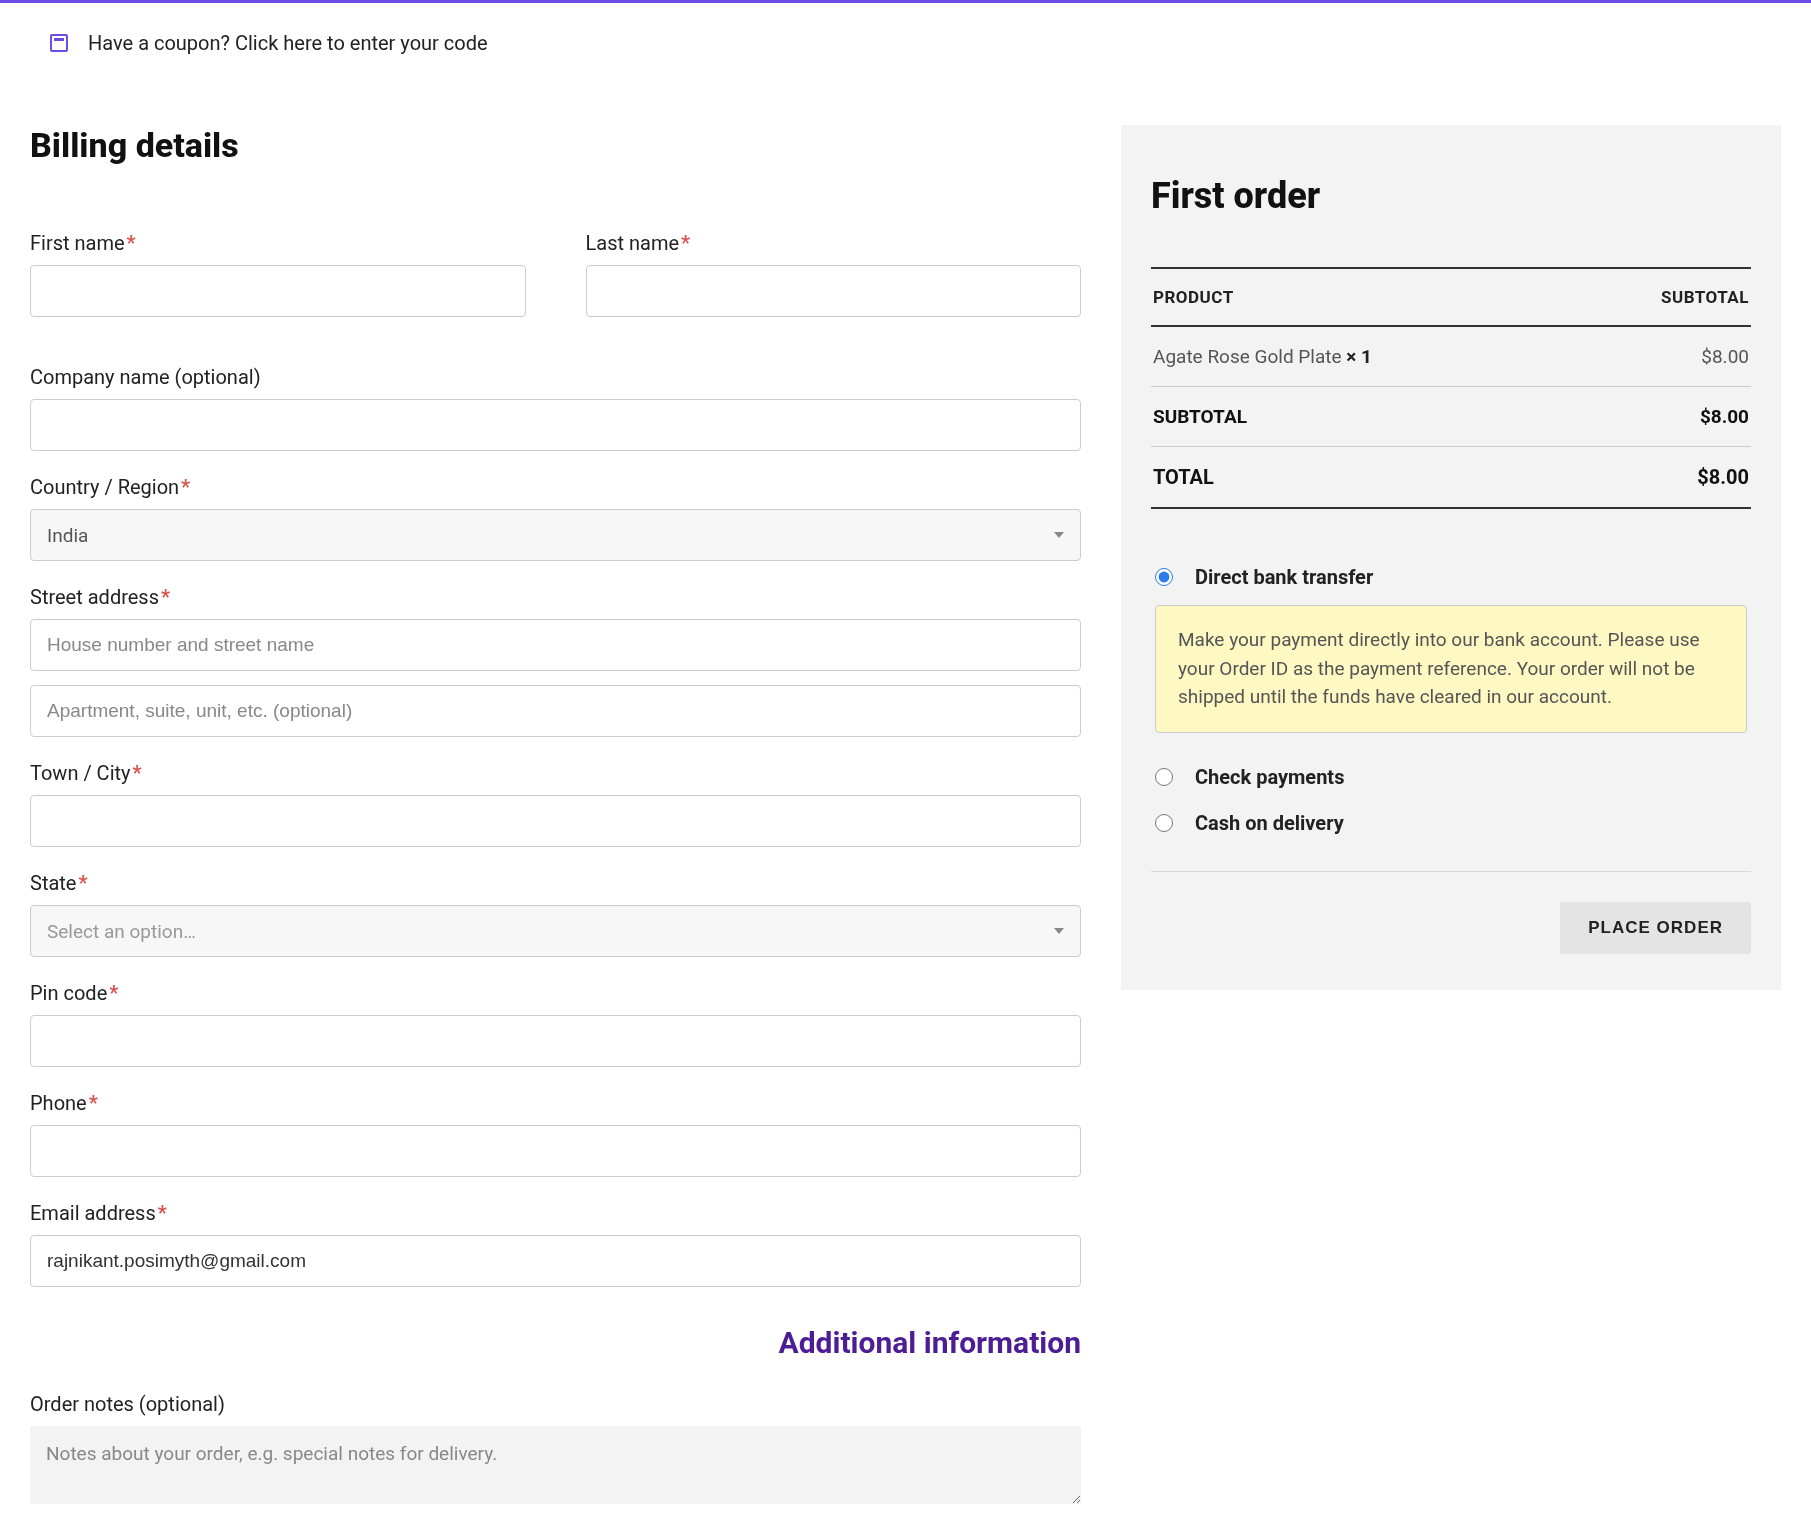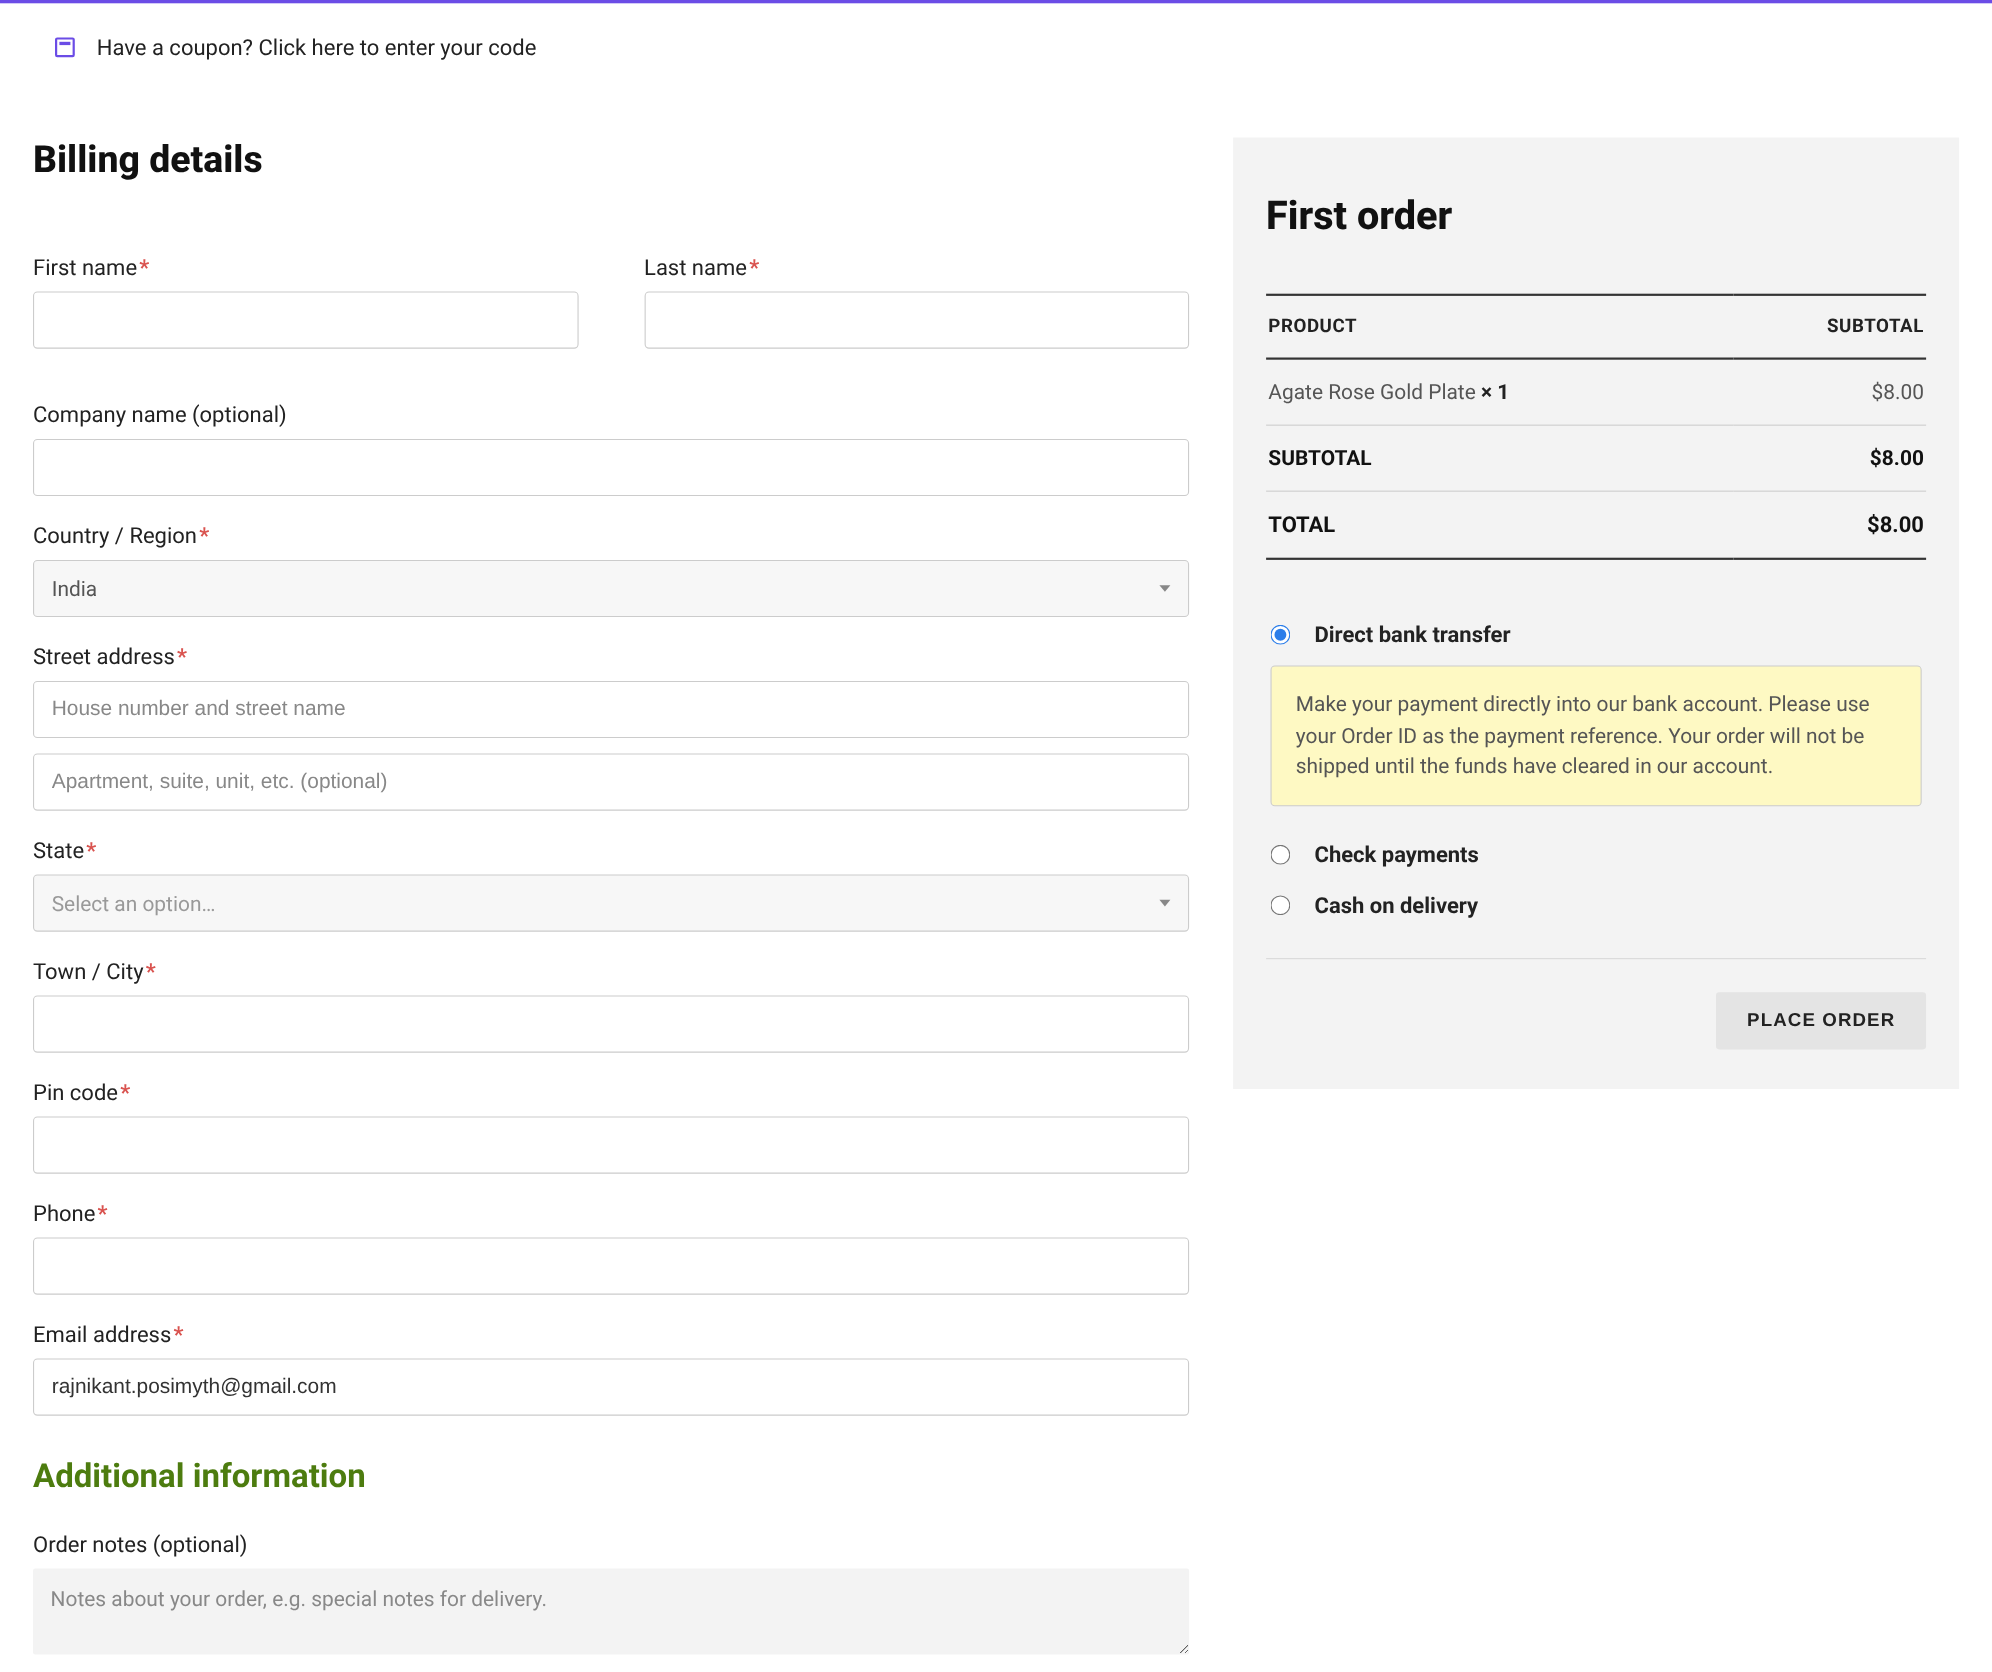--- a/index.html
+++ b/index.html
@@ -100,22 +100,23 @@
     border-left:5px solid transparent;
     border-right:5px solid transparent;
     border-top:6px solid #888;
   }
 
   .sub-input { margin-top:14px; }
 
   .additional-h {
     font-size:30px;
     font-weight:700;
-    color:#4d7c0f;
+    color:#4c1d95;
     margin: 38px 0 32px;
+    text-align: right;
   }
 
   textarea.notes {
     width:100%;
     min-height:78px;
     border:none;
     background:#f3f3f3;
     padding:16px;
     border-radius:2px;
     font-size:19px;
@@ -254,30 +255,30 @@
 
     <div class="field">
       <label><span>Street address</span><span class="req">*</span></label>
       <input type="text" placeholder="House number and street name" style="">
       <div class="sub-input">
         <input type="text" placeholder="Apartment, suite, unit, etc. (optional)" style="">
       </div>
     </div>
 
     <div class="field">
+      <label><span>Town / City</span><span class="req">*</span></label>
+      <input type="text" value="" style="">
+    </div>
+
+    <div class="field">
       <label><span>State</span><span class="req">*</span></label>
       <div class="select-wrap placeholder">
         <span>Select an option…</span>
         <span class="select-caret"></span>
       </div>
-    </div>
-
-    <div class="field">
-      <label><span>Town / City</span><span class="req">*</span></label>
-      <input type="text" value="" style="">
     </div>
 
     <div class="field">
       <label><span>Pin code</span><span class="req">*</span></label>
       <input type="text" value="" style="">
     </div>
 
     <div class="field">
       <label><span>Phone</span><span class="req">*</span></label>
       <input type="tel" value="" style="">

